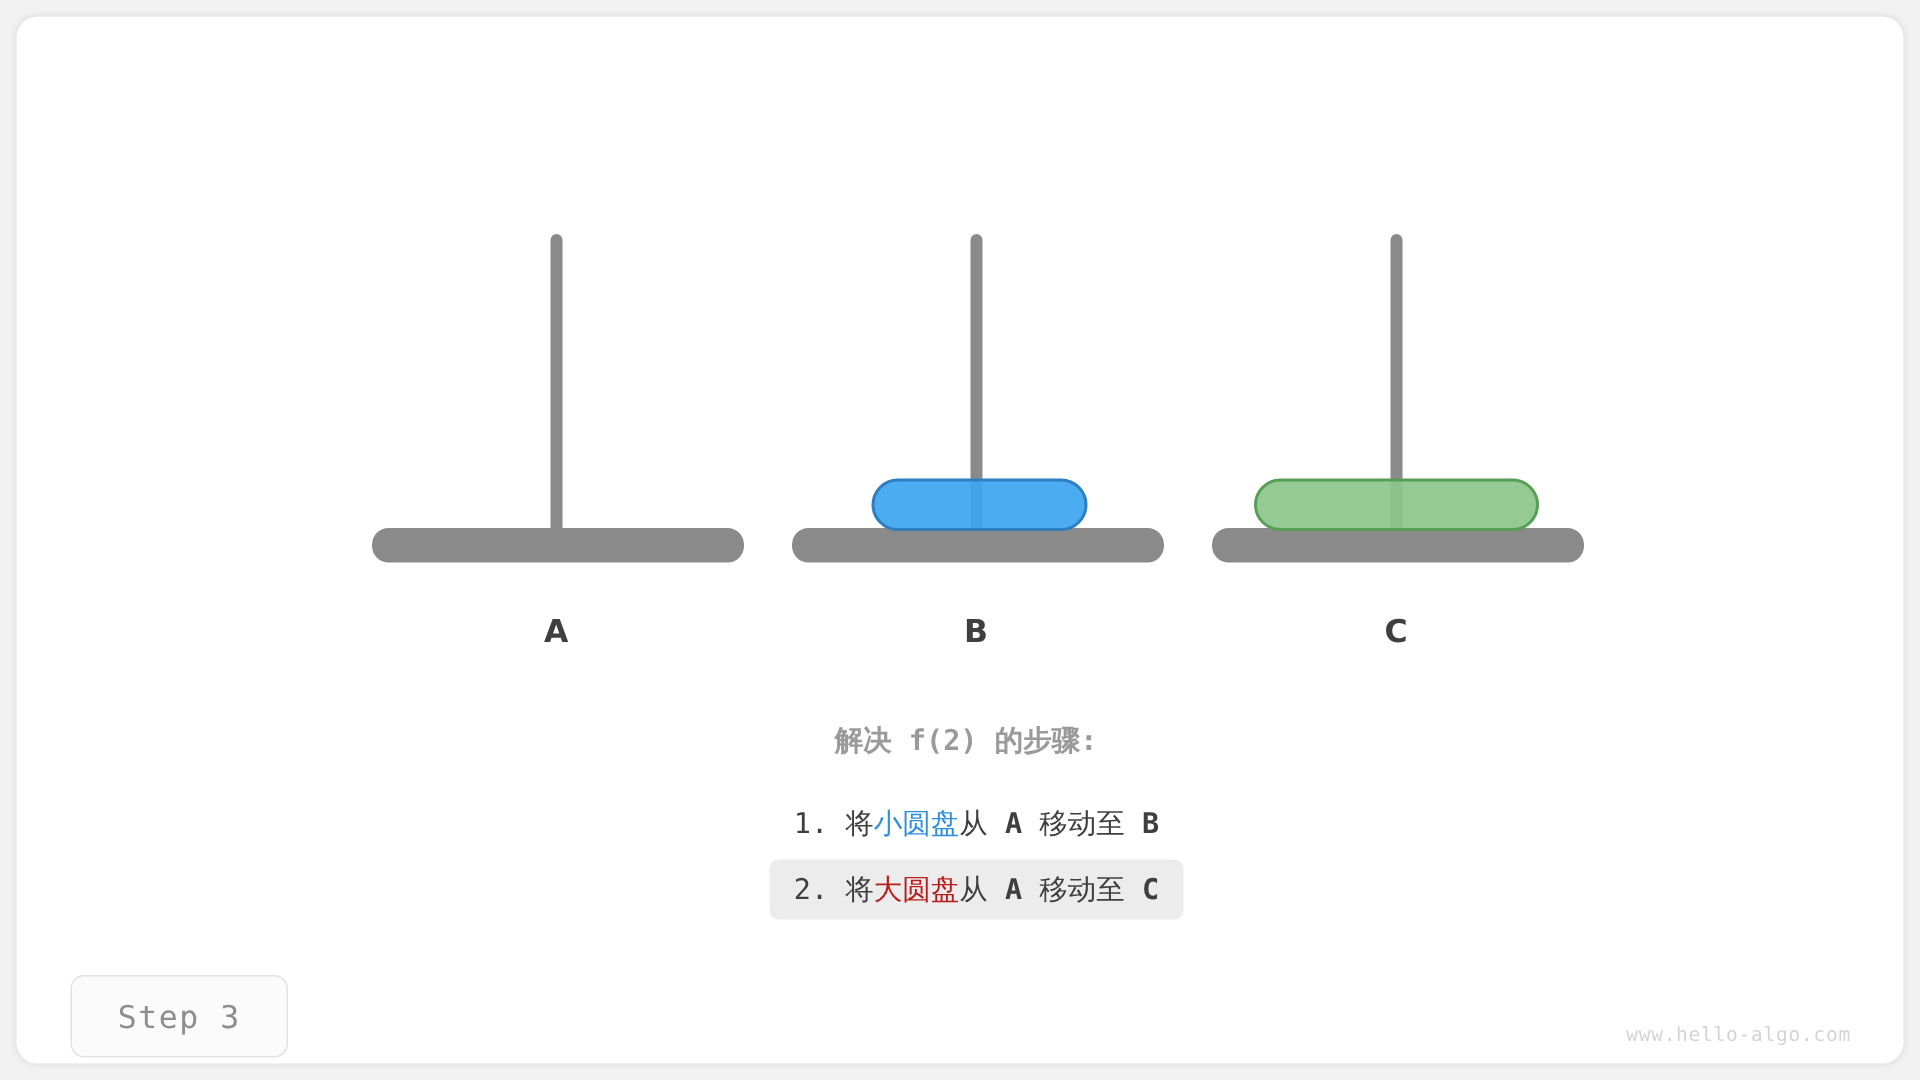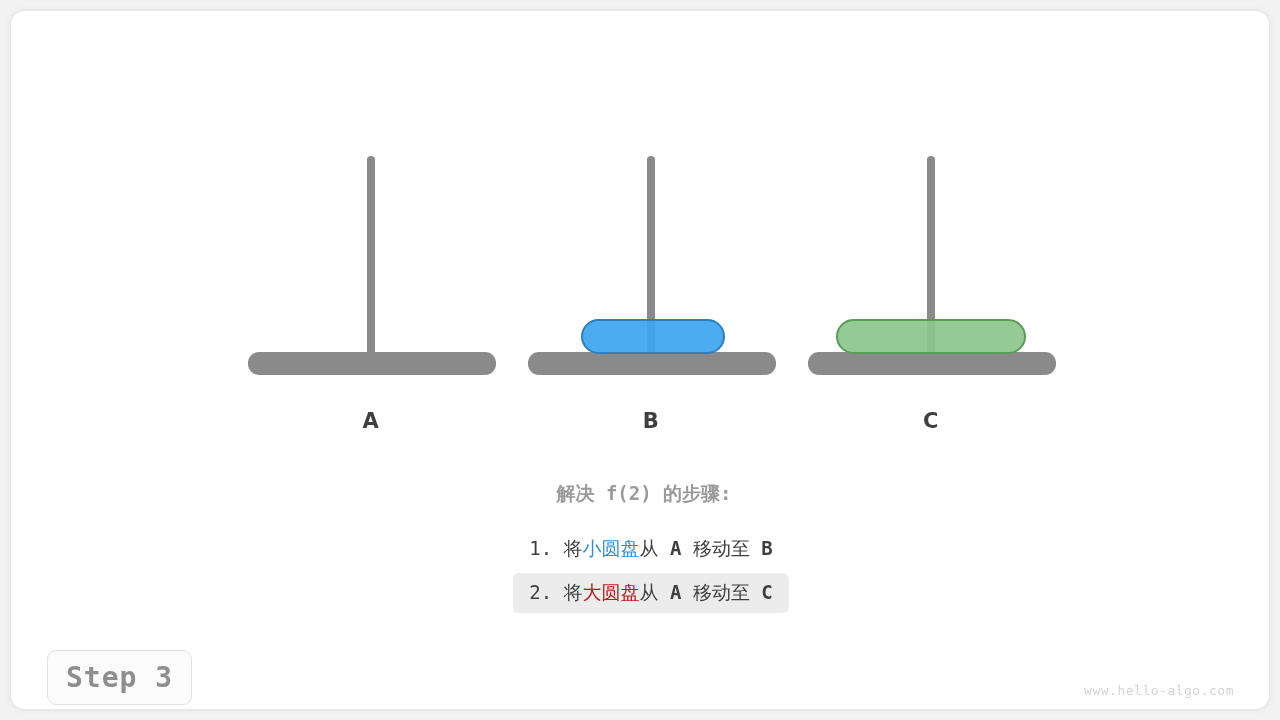--- a/index.html
+++ b/index.html
@@ -142,22 +142,22 @@
     width: 145px;
     height: 55px;
     box-sizing: border-box;
     border: 1px solid #e2e2e2;
     border-radius: 9px;
     background: #fbfbfb;
     display: flex;
     align-items: center;
     justify-content: center;
     font-family: "DejaVu Sans Mono", "Liberation Mono", monospace;
-    font-size: 28px;
-    font-weight: bold;
+    font-size: 21px;
+    font-weight: normal;
     color: #8e8e8e;
     letter-spacing: 1px;
   }
 
   
   .watermark {
     position: absolute;
     right: 35px;
     top: 672px;
     font-family: "DejaVu Sans Mono", "Liberation Mono", monospace;

